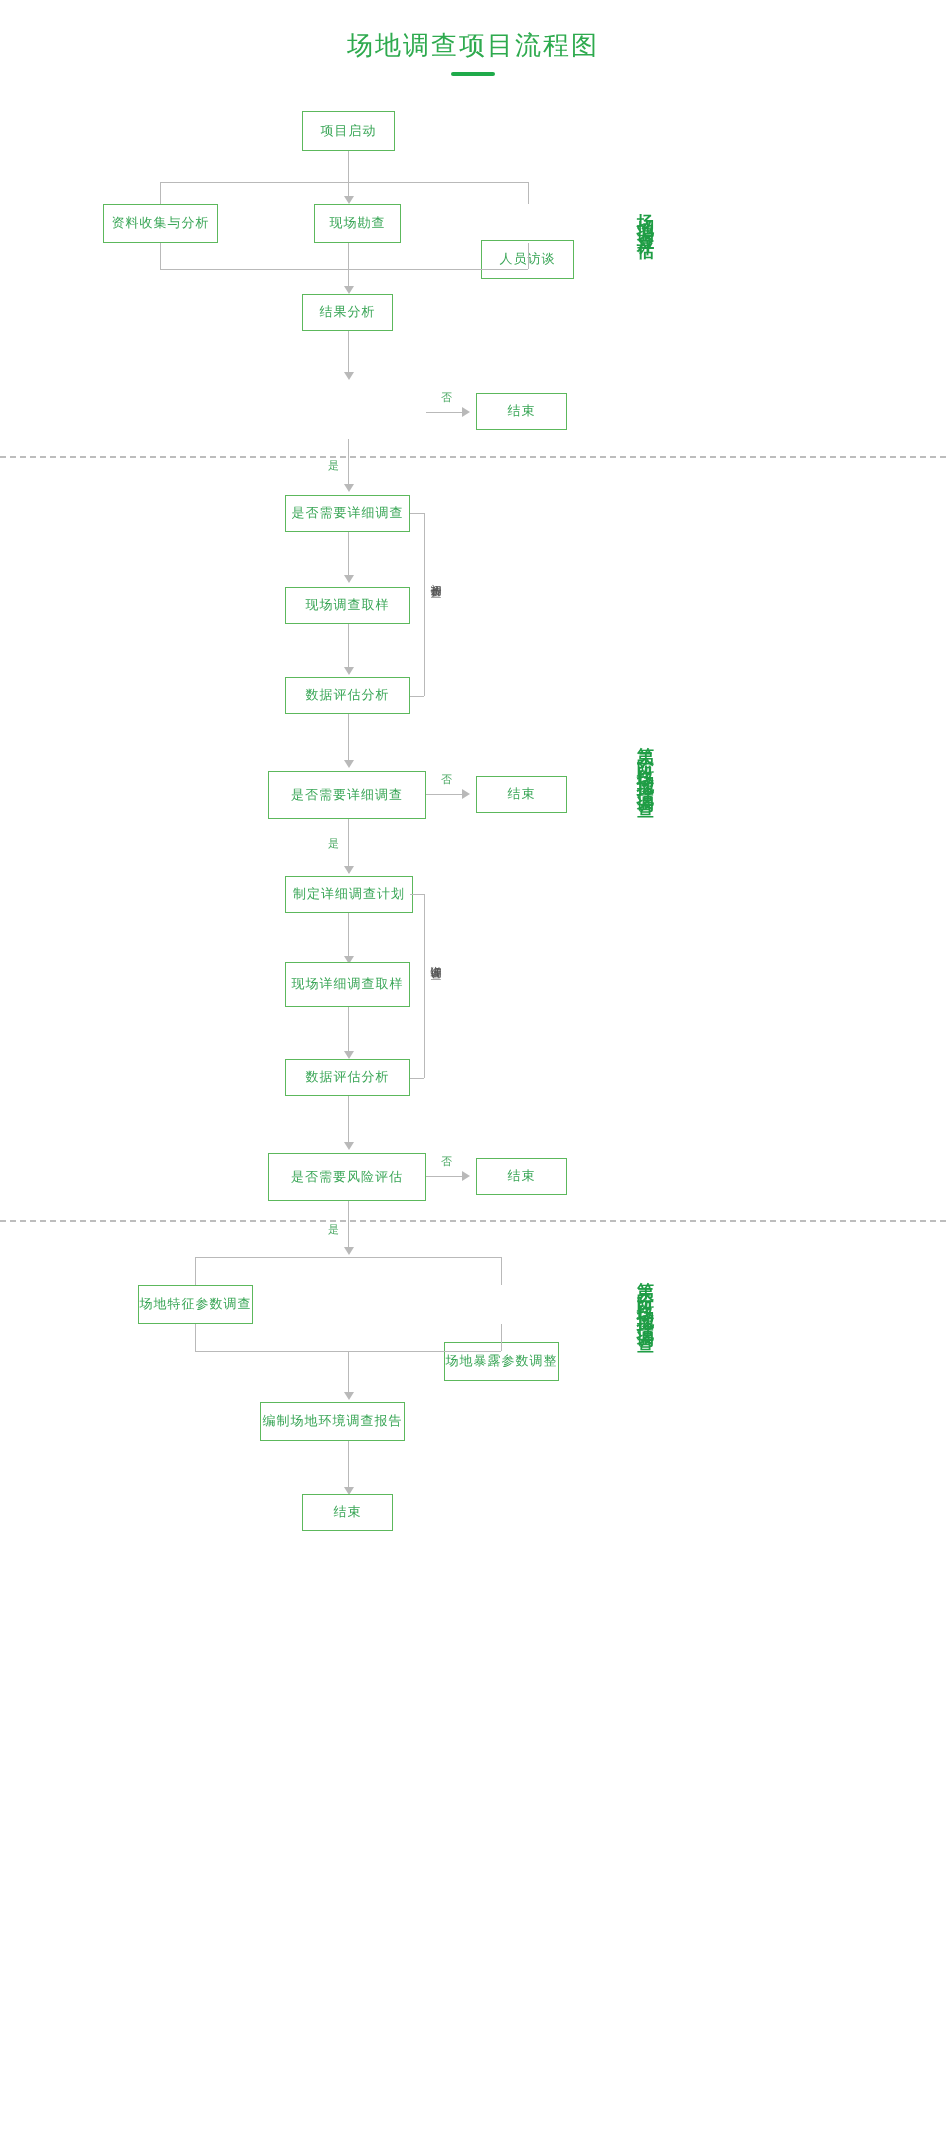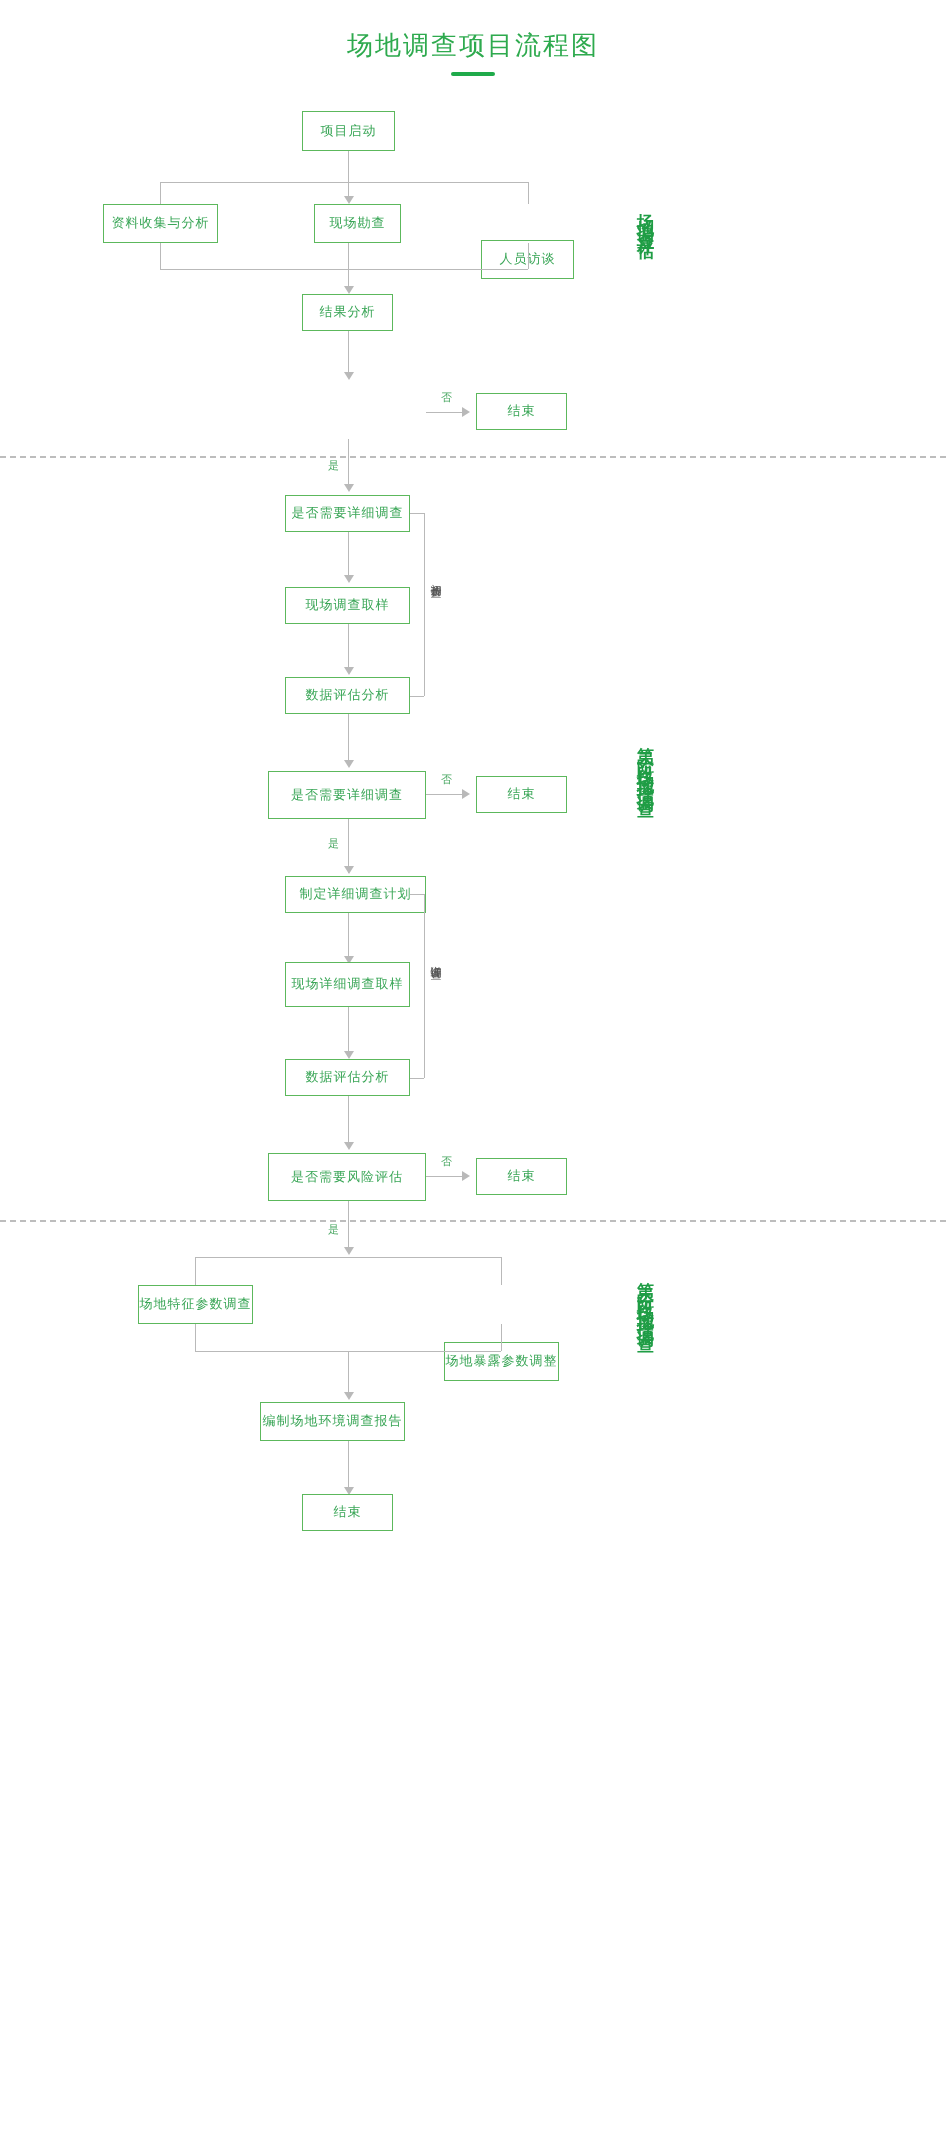--- a/index.html
+++ b/index.html
@@ -195,21 +195,21 @@
 
   <div class="hline" style="left:426px; top:794px; width:40px;"></div>
   <div class="arrow-right" style="left:462px; top:789px;"></div>
   <div class="edge-label" style="left:438px; top:772px;">否</div>
   <div class="node" style="left:476px; top:776px; width:91px; height:37px;">结束</div>
 
   <div class="vline" style="left:348px; top:819px; height:54px;"></div>
   <div class="arrow-down" style="left:344px; top:866px;"></div>
   <div class="edge-label" style="left:325px; top:836px;">是</div>
 
-  <div class="node" style="left:285px; top:876px; width:141px; height:37px;">制定详细调查计划</div>
+  <div class="node" style="left:285px; top:876px; width:128px; height:37px;">制定详细调查计划</div>
 
   <div class="vline" style="left:348px; top:913px; height:49px;"></div>
   <div class="arrow-down" style="left:344px; top:956px;"></div>
 
   <div class="node" style="left:285px; top:962px; width:125px; height:45px;">现场详细调查取样</div>
 
   <div class="vline" style="left:348px; top:1007px; height:50px;"></div>
   <div class="arrow-down" style="left:344px; top:1051px;"></div>
 
   <div class="node" style="left:285px; top:1059px; width:125px; height:37px;">数据评估分析</div>

